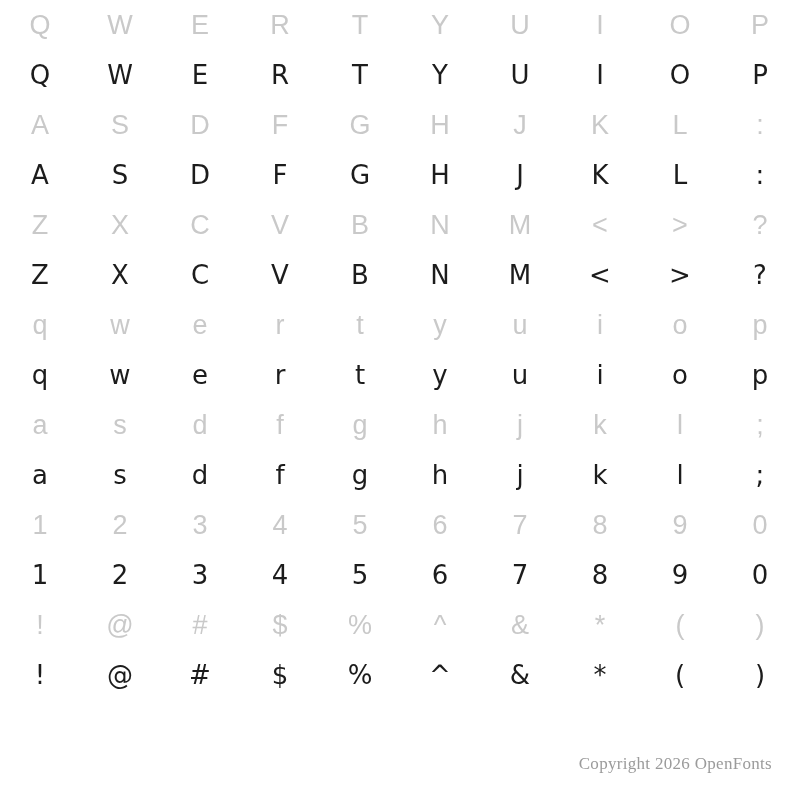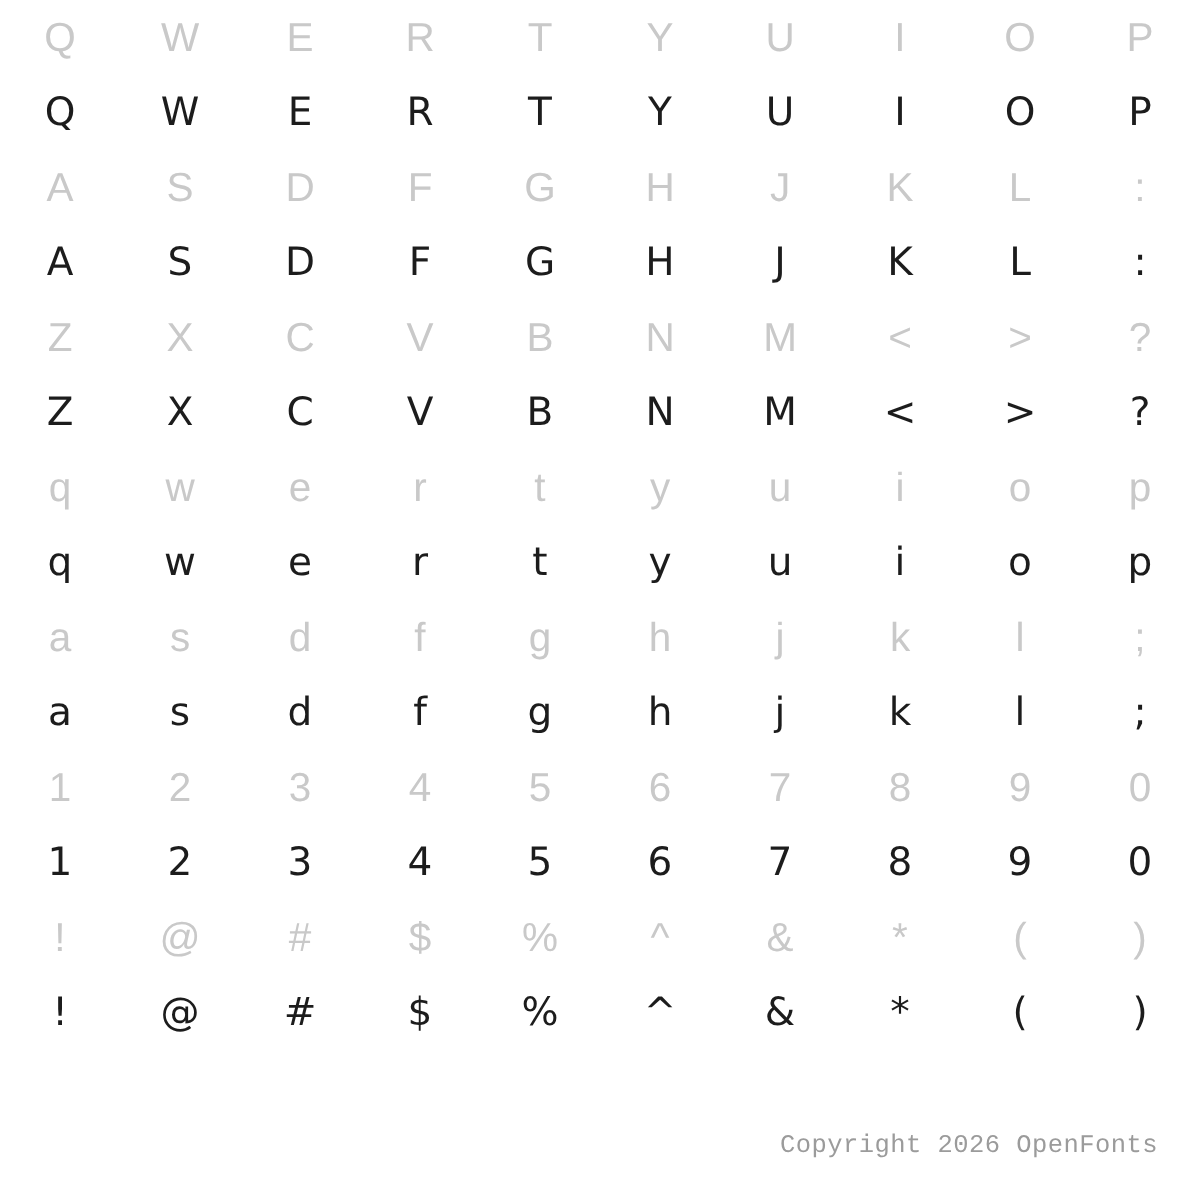--- a/index.html
+++ b/index.html
@@ -53,21 +53,21 @@
     font-weight: 400;
   }
   .footer {
     position: absolute;
     left: 0;
     right: 28px;
     bottom: 26px;
     text-align: right;
     color: #9b9b9b;
     font-size: 17px;
-    font-family: Liberation Mono, monospace;
+    font-family: Liberation Serif, serif;
     letter-spacing: 0.3px;
   }
 </style>
 </head>
 <body>
 
 <div class="sheet">
   <div class="grid">
       <div class="row key">
         <div class="cell">Q</div>

